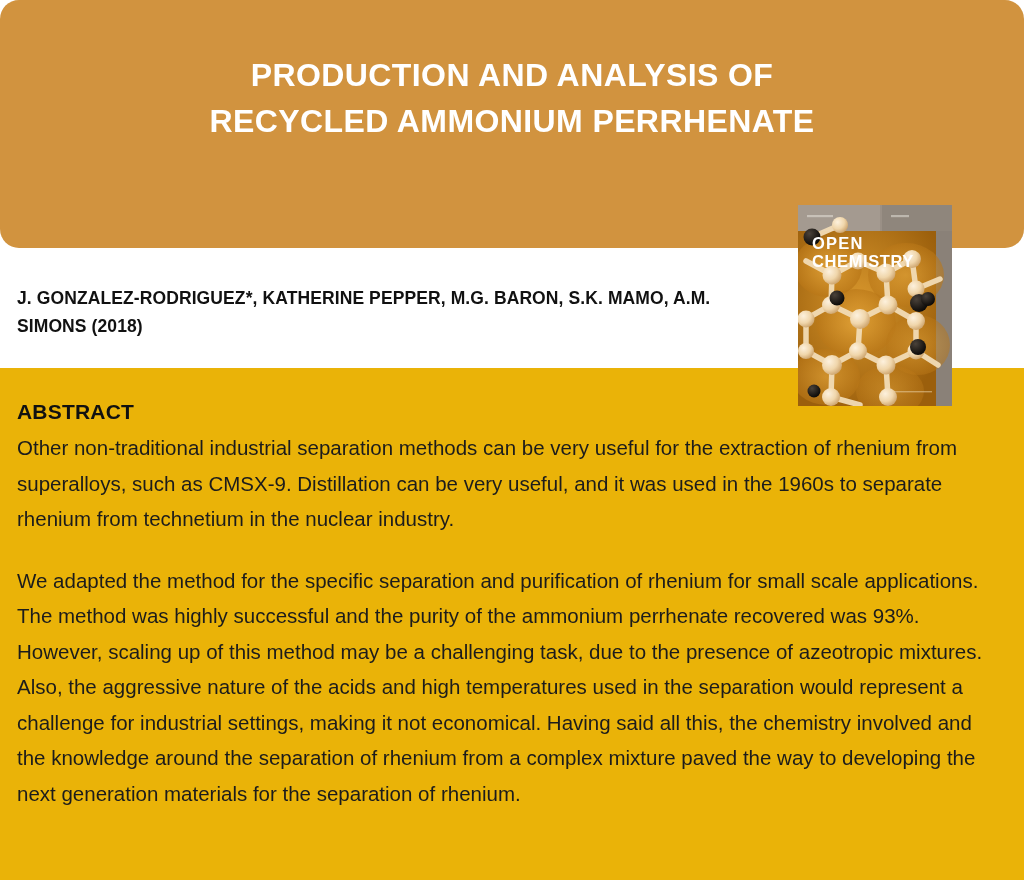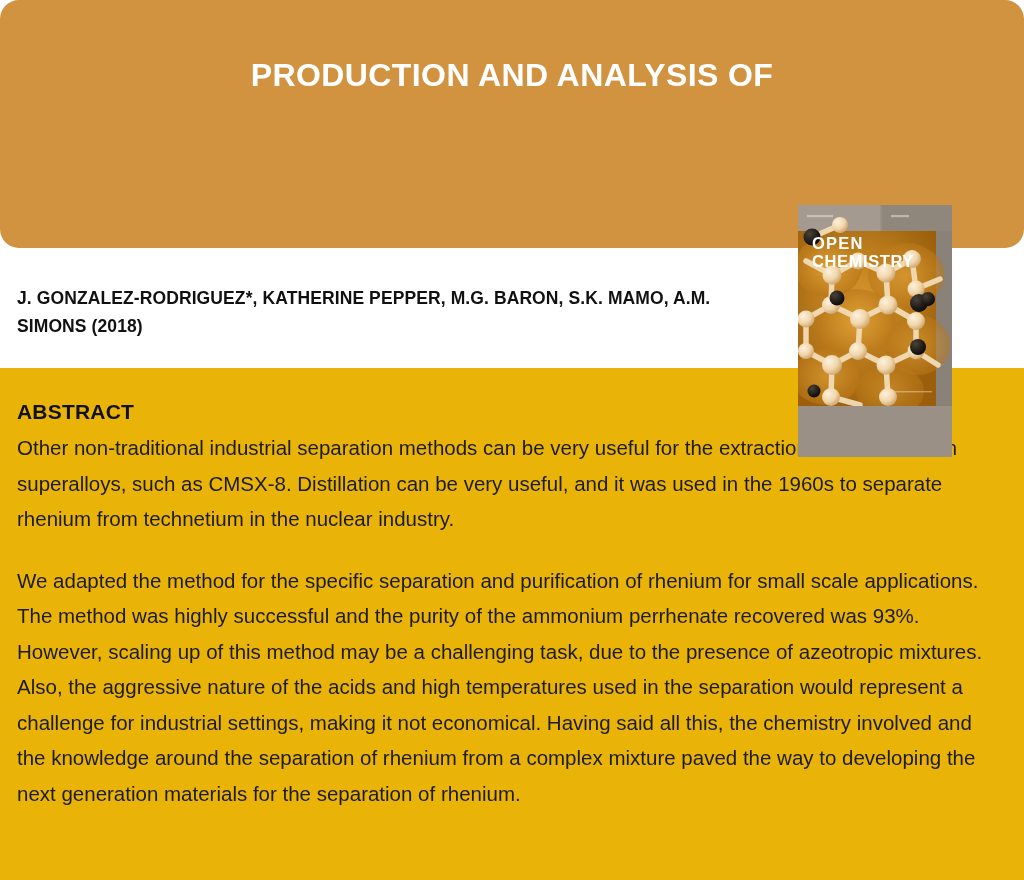--- a/index.html
+++ b/index.html
@@ -100,50 +100,51 @@
   .abstract-body p:last-child {
     margin-bottom: 0;
   }
 
   
   .cover-thumb {
     position: absolute;
     left: 798px;
     top: 205px;
     width: 154px;
-    height: 252px;
+    height: 201px;
     overflow: hidden;
     background: #9a9086;
     box-shadow: 0 0 0 0 rgba(0,0,0,0);
   }
   .cover-thumb .cover-svg {
     display: block;
     width: 154px;
     height: 201px;
   }
 </style>
 </head>
 <body>
 
 <div class="page">
 
   <div class="header-band">
     <div class="title-block">
       <span class="title-line">PRODUCTION AND ANALYSIS OF</span>
+      <span class="title-line">RECYCLED AMMONIUM PERRHENATE</span>
     </div>
   </div>
 
   <div class="authors-strip">
     <div class="authors">J. GONZALEZ-RODRIGUEZ*, KATHERINE PEPPER, M.G. BARON, S.K. MAMO, A.M. SIMONS (2018)</div>
   </div>
 
   <div class="abstract-panel">
     <div class="abstract-heading">ABSTRACT</div>
     <div class="abstract-body">
-      <p>Other non-traditional industrial separation methods can be very useful for the extraction of rhenium from superalloys, such as CMSX-8. Distillation can be very useful, and it was used in the 1960s to separate rhenium from technetium in the nuclear industry.</p>
+      <p>Other non-traditional industrial separation methods can be very useful for the extraction of rhenium from superalloys, such as CMSX-9. Distillation can be very useful, and it was used in the 1960s to separate rhenium from technetium in the nuclear industry.</p>
       <p>We adapted the method for the specific separation and purification of rhenium for small scale applications. The method was highly successful and the purity of the ammonium perrhenate recovered was 93%. However, scaling up of this method may be a challenging task, due to the presence of azeotropic mixtures. Also, the aggressive nature of the acids and high temperatures used in the separation would represent a challenge for industrial settings, making it not economical. Having said all this, the chemistry involved and the knowledge around the separation of rhenium from a complex mixture paved the way to developing the next generation materials for the separation of rhenium.</p>
     </div>
   </div>
 
   <div class="cover-thumb">
     <svg class="cover-svg" viewBox="0 0 154 201" preserveAspectRatio="none">
       <defs>
         <radialGradient id="blobA" cx="50%" cy="50%" r="60%">
           <stop offset="0%" stop-color="#e7a83c"></stop>
           <stop offset="100%" stop-color="#b06d10"></stop>

